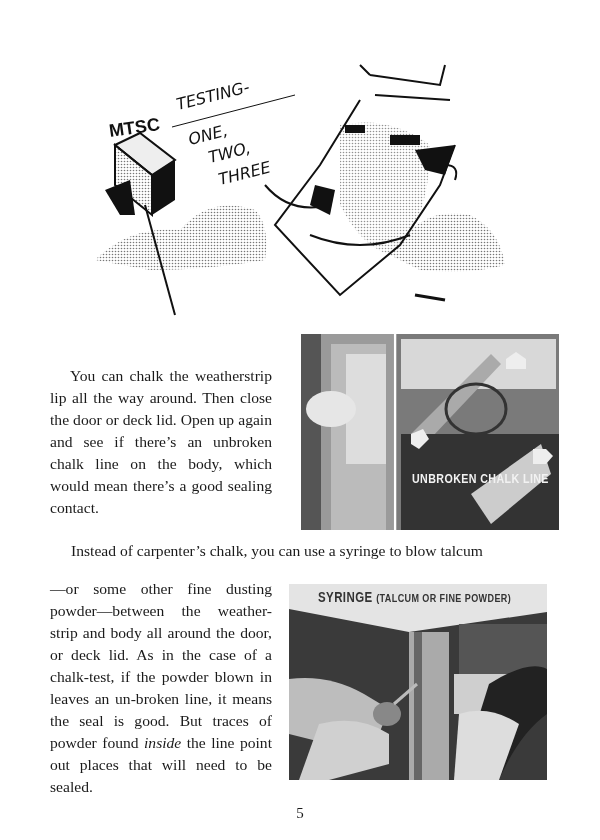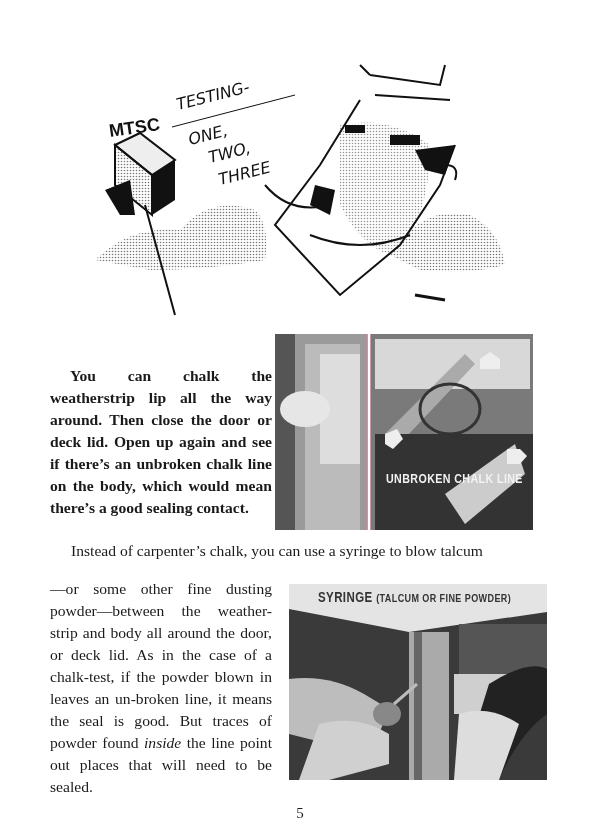--- a/index.html
+++ b/index.html
@@ -1,24 +1,24 @@
 <!DOCTYPE html>
 <html><head>
 <meta charset="utf-8">
 <style>
   html,body{margin:0;padding:0;background:#fff;}
   body{width:600px;height:840px;position:relative;overflow:hidden;font-family:"Liberation Serif","DejaVu Serif",serif;color:#1a1a1a;}
   .cartoon{position:absolute;left:90px;top:55px;width:420px;height:265px;}
   .para{position:absolute;font-size:15.6px;line-height:22px;text-align:justify;text-align-last:left;}
-  .p1{left:50px;top:349px;width:222px;font-weight:bold;}
+  .p1{left:50px;top:349px;width:222px;}
   .p2-first{position:absolute;left:51px;top:540px;width:500px;font-size:15.6px;line-height:22px;text-indent:20px;white-space:nowrap;}
   .p2{left:50px;top:562px;width:222px;}
   .indent{text-indent:20px;}
   .photo{position:absolute;background:#ef4444;overflow:hidden;}
-  .photo1{left:275px;top:334px;width:258px;height:196px;background:#be185d;}
+  .photo1{left:301px;top:334px;width:258px;height:196px;background:#404040;}
   .photo2{left:289px;top:584px;width:258px;height:196px;}
   .pagenum{position:absolute;left:0;width:600px;top:805px;text-align:center;font-size:15px;}
   .caption{position:absolute;font-family:"Liberation Sans","DejaVu Sans",sans-serif;font-weight:bold;letter-spacing:0.5px;}
   .cap1{left:400px;top:471px;font-size:13px;color:#f2f2f2;transform:scaleX(0.82);transform-origin:left center;white-space:nowrap;}
   .cap2{left:318px;top:589px;font-size:14px;color:#333;transform:scaleX(0.82);transform-origin:left center;white-space:nowrap;}
   .cap2 small{font-size:11px;}
 </style>
 </head>
 <body>
 

